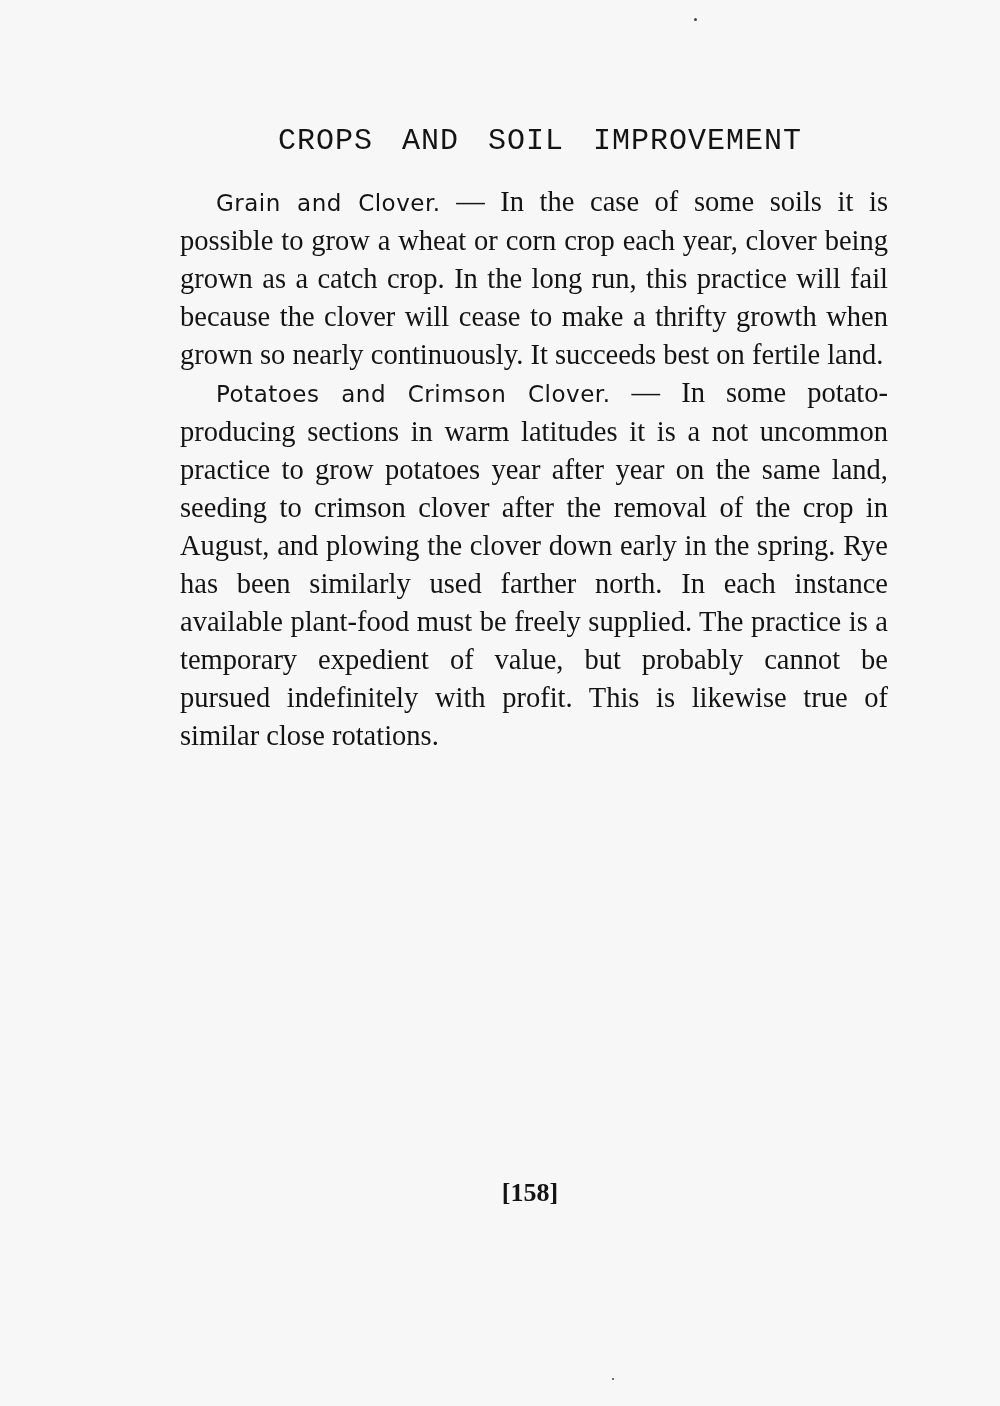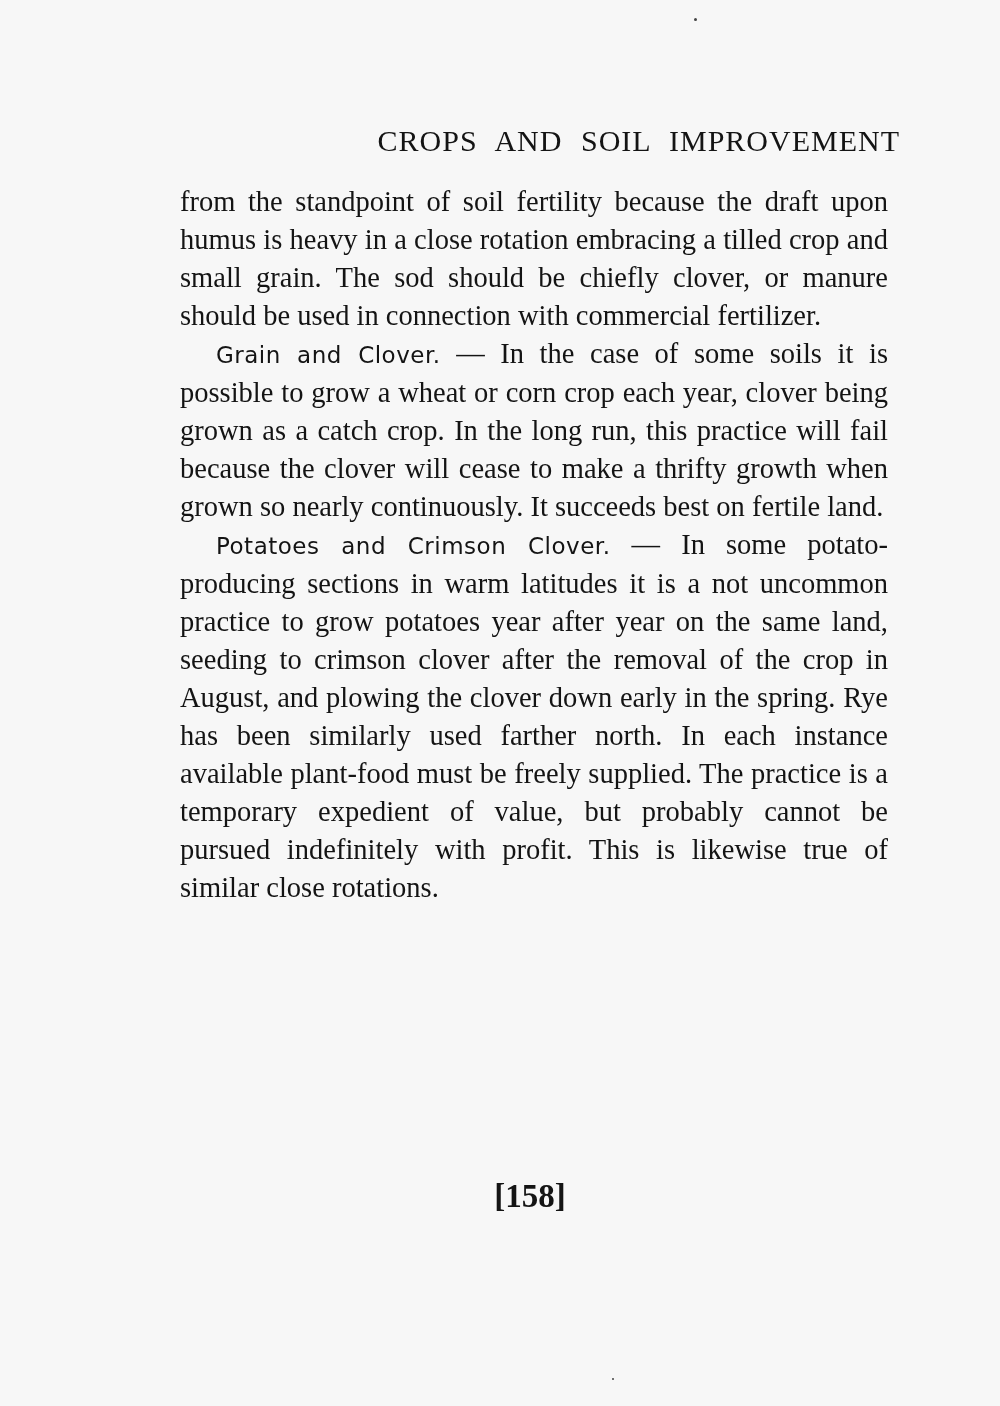--- a/index.html
+++ b/index.html
@@ -7,22 +7,22 @@
       width: 1000px; height: 1406px;
       background: #f7f7f7;
       position: relative;
       overflow: hidden;
       color: #141414;
       font-family: "DejaVu Serif", "Liberation Serif", serif;
     }
     .running-head {
       position: absolute;
       top: 124px; left: 180px; width: 720px;
-      text-align: right;
-      font-family: Liberation Serif, serif;
+      text-align: center;
+      font-family: Liberation Mono, monospace;
       font-size: 30px;
       letter-spacing: 1px;
       word-spacing: 10px;
     }
     .body-text {
       position: absolute;
       top: 183px; left: 180px; width: 708px;
       font-family: "Liberation Serif", serif;
       font-size: 28.5px;
       line-height: 38px;
@@ -36,35 +36,32 @@
       font-weight: normal;
       font-size: 23px;
       letter-spacing: 0.5px;
     }
     .folio {
       position: absolute;
       top: 1178px; left: 480px; width: 100px;
       text-align: center;
       font-family: "Liberation Serif", serif;
       font-weight: bold;
-      font-size: 33px;
+      font-size: 26px;
     }
     .speck { position: absolute; width: 3px; height: 3px; border-radius: 50%; background: #444; }
   </style>
 </head>
 <body>
 
 <div class="speck" style="top:18px;left:694px;"></div>
 
 <div class="running-head">CROPS AND SOIL IMPROVEMENT</div>
 
 <div class="body-text">
-  <p>
-    <span>from the standpoint of soil fertility because the draft upon humus is heavy in a close rotation embracing a tilled crop and small grain.  The sod should be chiefly clover, or manure should be used in connection with commercial fertilizer.</span>
-  </p>
   <p class="indent">
     <span class="sec-head">Grain and Clover.</span><span> — </span><span>In the case of some soils it is possible to grow a wheat or corn crop each year, clover being grown as a catch crop.  In the long run, this practice will fail because the clover will cease to make a thrifty growth when grown so nearly continuously.  It succeeds best on fertile land.</span>
   </p>
   <p class="indent">
     <span class="sec-head">Potatoes and Crimson Clover.</span><span> — </span><span>In some potato-producing sections in warm latitudes it is a not uncommon practice to grow potatoes year after year on the same land, seeding to crimson clover after the removal of the crop in August, and plowing the clover down early in the spring.  Rye has been similarly used farther north.  In each instance available plant-food must be freely supplied.  The practice is a temporary expedient of value, but probably cannot be pursued indefinitely with profit.  This is likewise true of similar close rotations.</span>
   </p>
 </div>
 
 <div class="folio">[158]</div>
 

